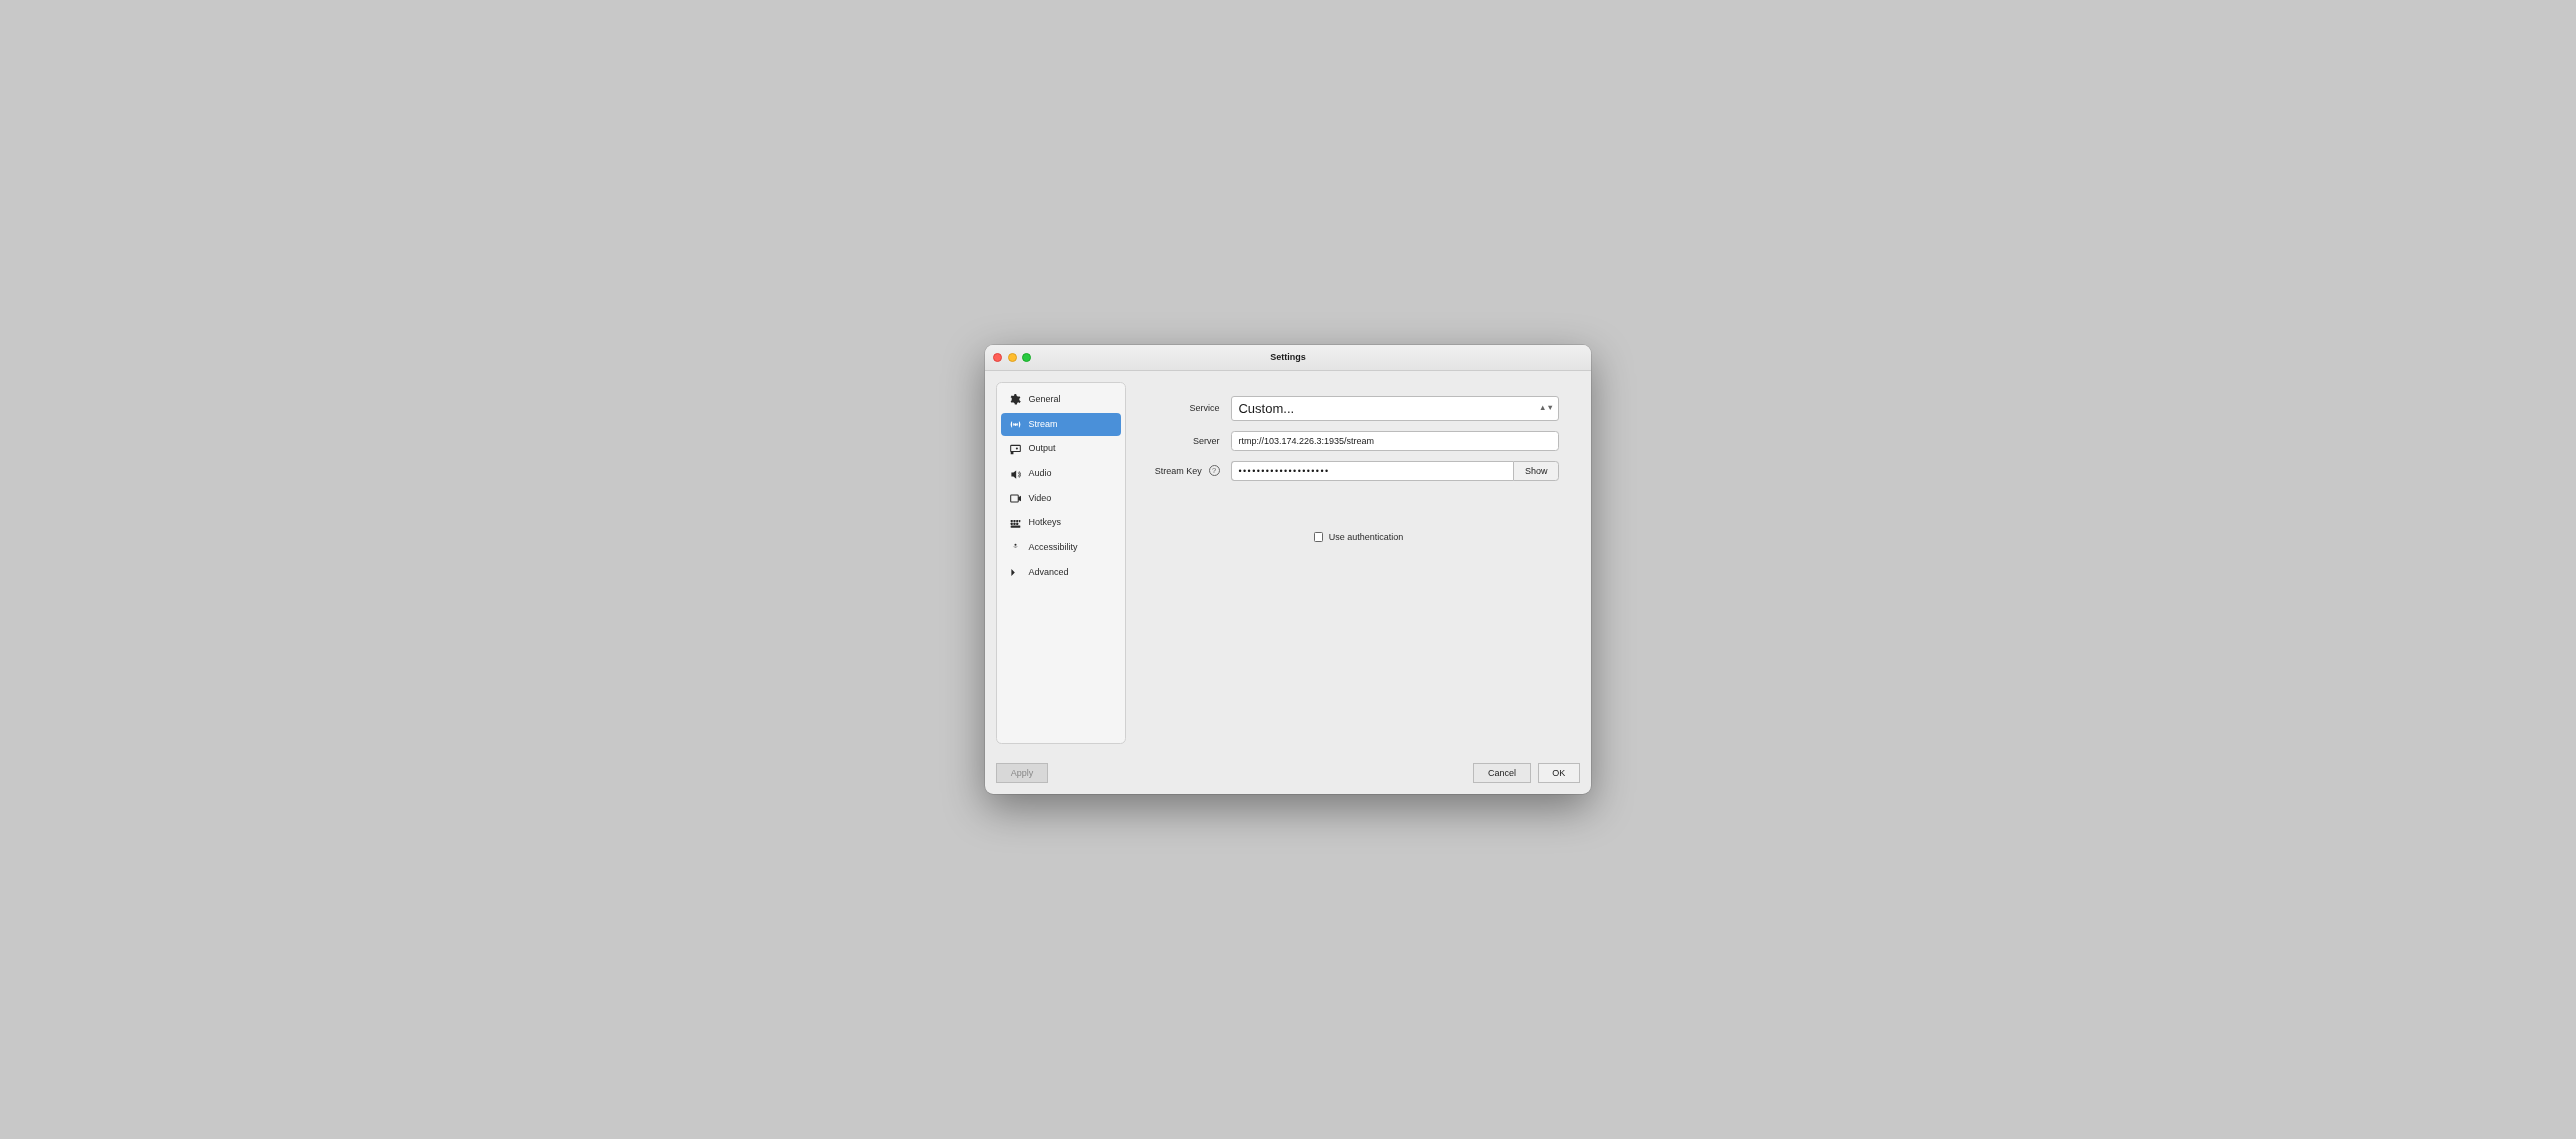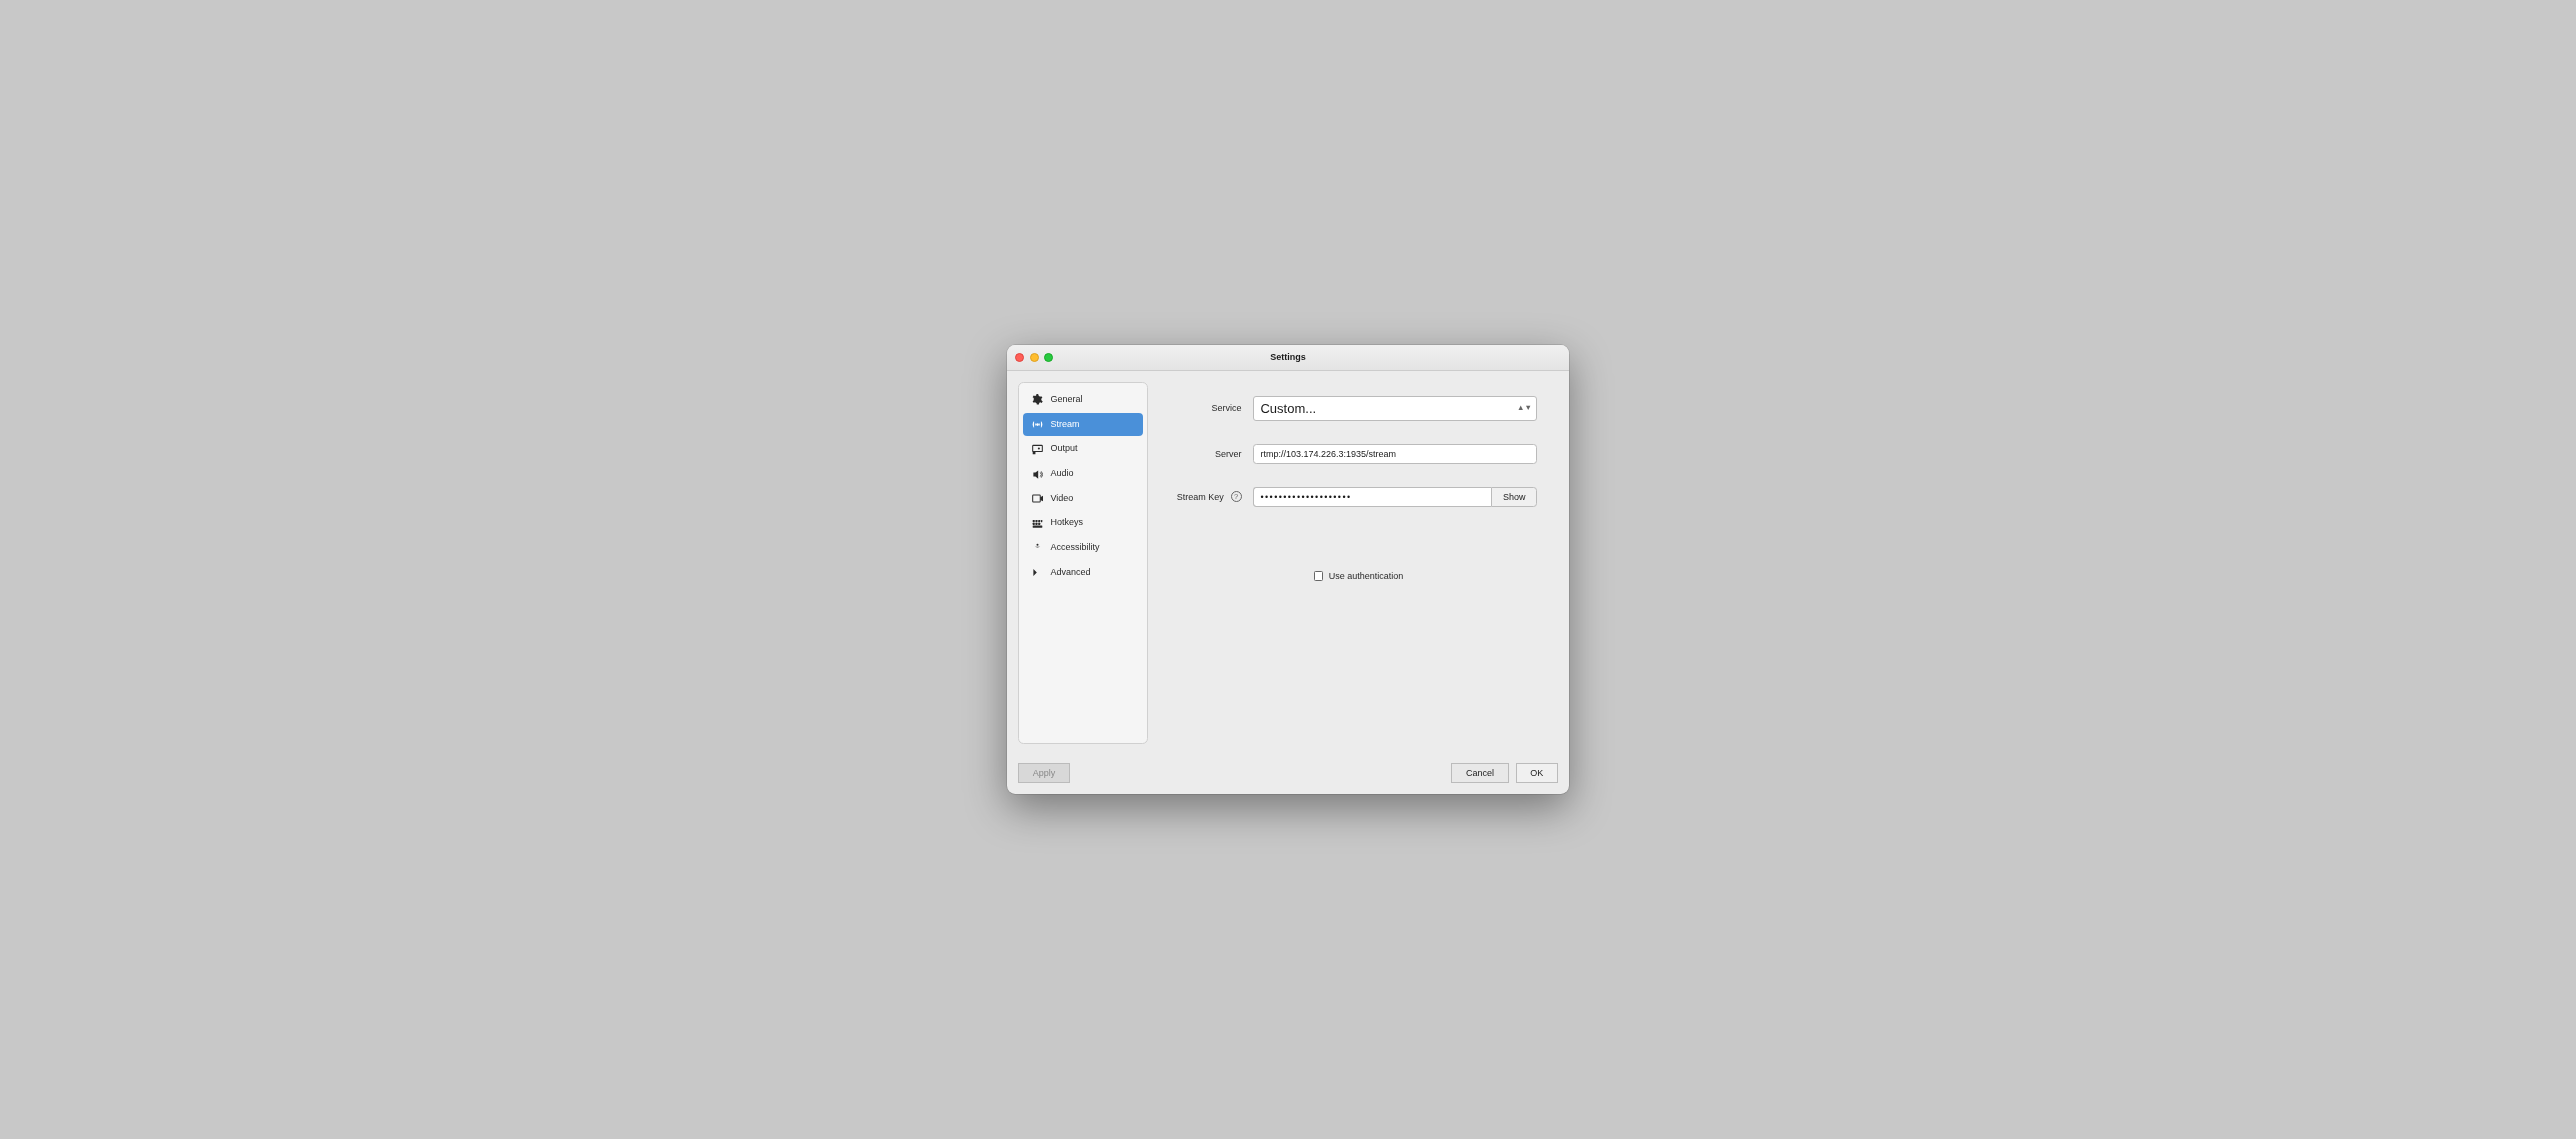--- a/index.html
+++ b/index.html
@@ -7,21 +7,21 @@
     body {
       background: #c8c8c8;
       display: flex;
       align-items: center;
       justify-content: center;
       min-height: 100vh;
       font-family: -apple-system, BlinkMacSystemFont, "Helvetica Neue", Arial, sans-serif;
     }
 
     .window {
-      width: 562px;
+      width: 606px;
       background: #ececec;
       border-radius: 8.2px;
       box-shadow: 0 13.7px 41px rgba(0,0,0,0.4), 0 0 0 0.7px rgba(0,0,0,0.15);
       display: flex;
       flex-direction: column;
       overflow: hidden;
     }
 
     .titlebar {
       background: linear-gradient(to bottom, #f0f0f0, #e4e4e4);
@@ -107,21 +107,21 @@
     .main-panel {
       flex: 1;
       display: flex;
       flex-direction: column;
       padding: 13.7px 20.6px;
     }
 
     .form-row {
       display: flex;
       align-items: center;
-      margin-bottom: 23px;
+      margin-bottom: 10px;
       gap: 11px;
     }
 
     .form-label {
       width: 62px;
       text-align: right;
       font-size: 9px;
       color: #2a2a2a;
       flex-shrink: 0;
     }

